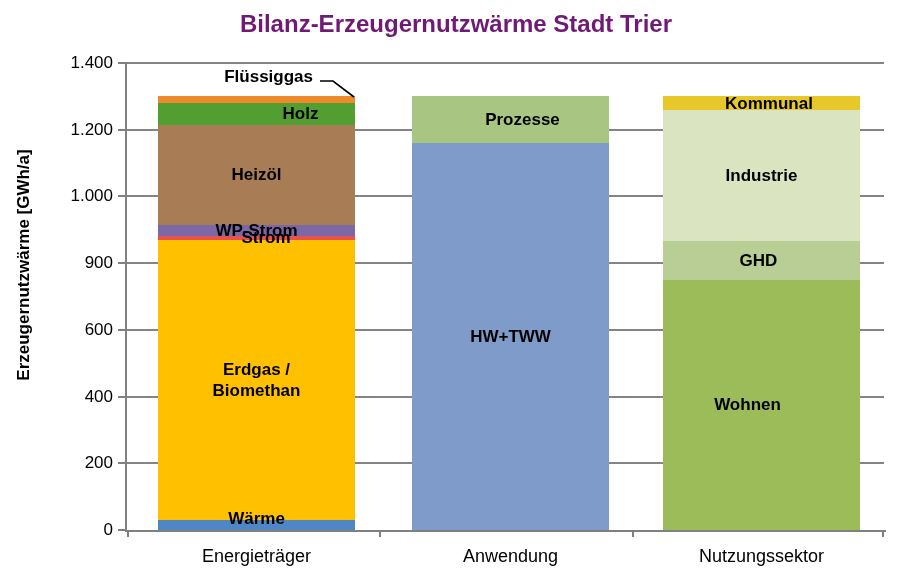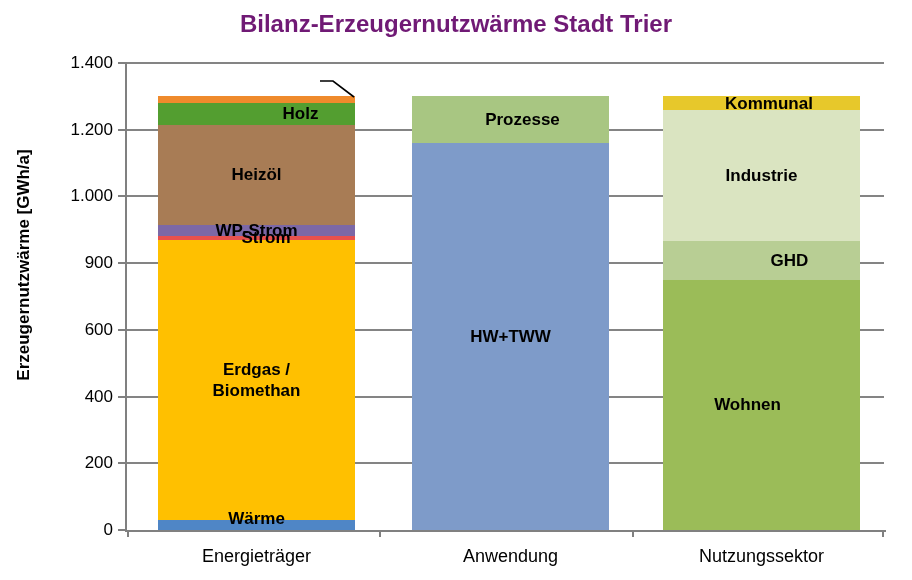--- a/index.html
+++ b/index.html
@@ -46,20 +46,21 @@
       <div class="ytick-label" style="bottom: 457px;">1.400</div>
     </div>
 
   <div class="plot" id="plot">
     <div class="axis-left"></div>
     <div class="axis-bottom"></div>
 
     <svg class="callout-svg" viewBox="0 0 757 467" xmlns="http://www.w3.org/2000/svg">
       <polyline points="193,18 206,18 227,34" fill="none" stroke="#000" stroke-width="1.6"></polyline>
     </svg>
+    <div class="callout-label">Flüssiggas</div>
   <div class="ytick-mark" style="bottom: -1px;"></div>
       <div class="gridline" style="bottom: 65.7143px; background: rgb(132, 132, 132);"></div>
       <div class="ytick-mark" style="bottom: 65.7143px;"></div>
       <div class="gridline" style="bottom: 132.429px; background: rgb(132, 132, 132);"></div>
       <div class="ytick-mark" style="bottom: 132.429px;"></div>
       <div class="gridline" style="bottom: 199.143px; background: rgb(132, 132, 132);"></div>
       <div class="ytick-mark" style="bottom: 199.143px;"></div>
       <div class="gridline" style="bottom: 265.857px; background: rgb(132, 132, 132);"></div>
       <div class="ytick-mark" style="bottom: 265.857px;"></div>
       <div class="gridline" style="bottom: 332.571px; background: rgb(132, 132, 132);"></div>
@@ -112,21 +113,21 @@
       </div>
       <div class="bar" style="left: 536px; width: 197px;">
         <div class="segment" style="bottom: 0px; height: 250.179px; background: rgb(155, 188, 88);"></div>
         <div class="segment" style="bottom: 250.179px; height: 38.3607px; background: rgb(184, 206, 148);"></div>
         <div class="segment" style="bottom: 288.539px; height: 131.761px; background: rgb(218, 228, 193);"></div>
         <div class="segment" style="bottom: 420.3px; height: 13.3429px; background: rgb(231, 200, 43);"></div>
       </div>
       <div class="seg-label" style="left: 536px; width: 169px; bottom: 114.589px;">
         <div class="seg-label-line">Wohnen</div>
       </div>
-      <div class="seg-label" style="left: 564px; width: 197px; bottom: 258.859px; margin-top: 28px;">
+      <div class="seg-label" style="left: 533px; width: 197px; bottom: 258.859px; margin-top: 28px;">
         <div class="seg-label-line">GHD</div>
       </div>
       <div class="seg-label" style="left: 536px; width: 197px; bottom: 343.92px;">
         <div class="seg-label-line">Industrie</div>
       </div>
       <div class="seg-label" style="left: 536px; width: 212px; bottom: 416.471px;">
         <div class="seg-label-line">Kommunal</div>
       </div>
     </div>
 

